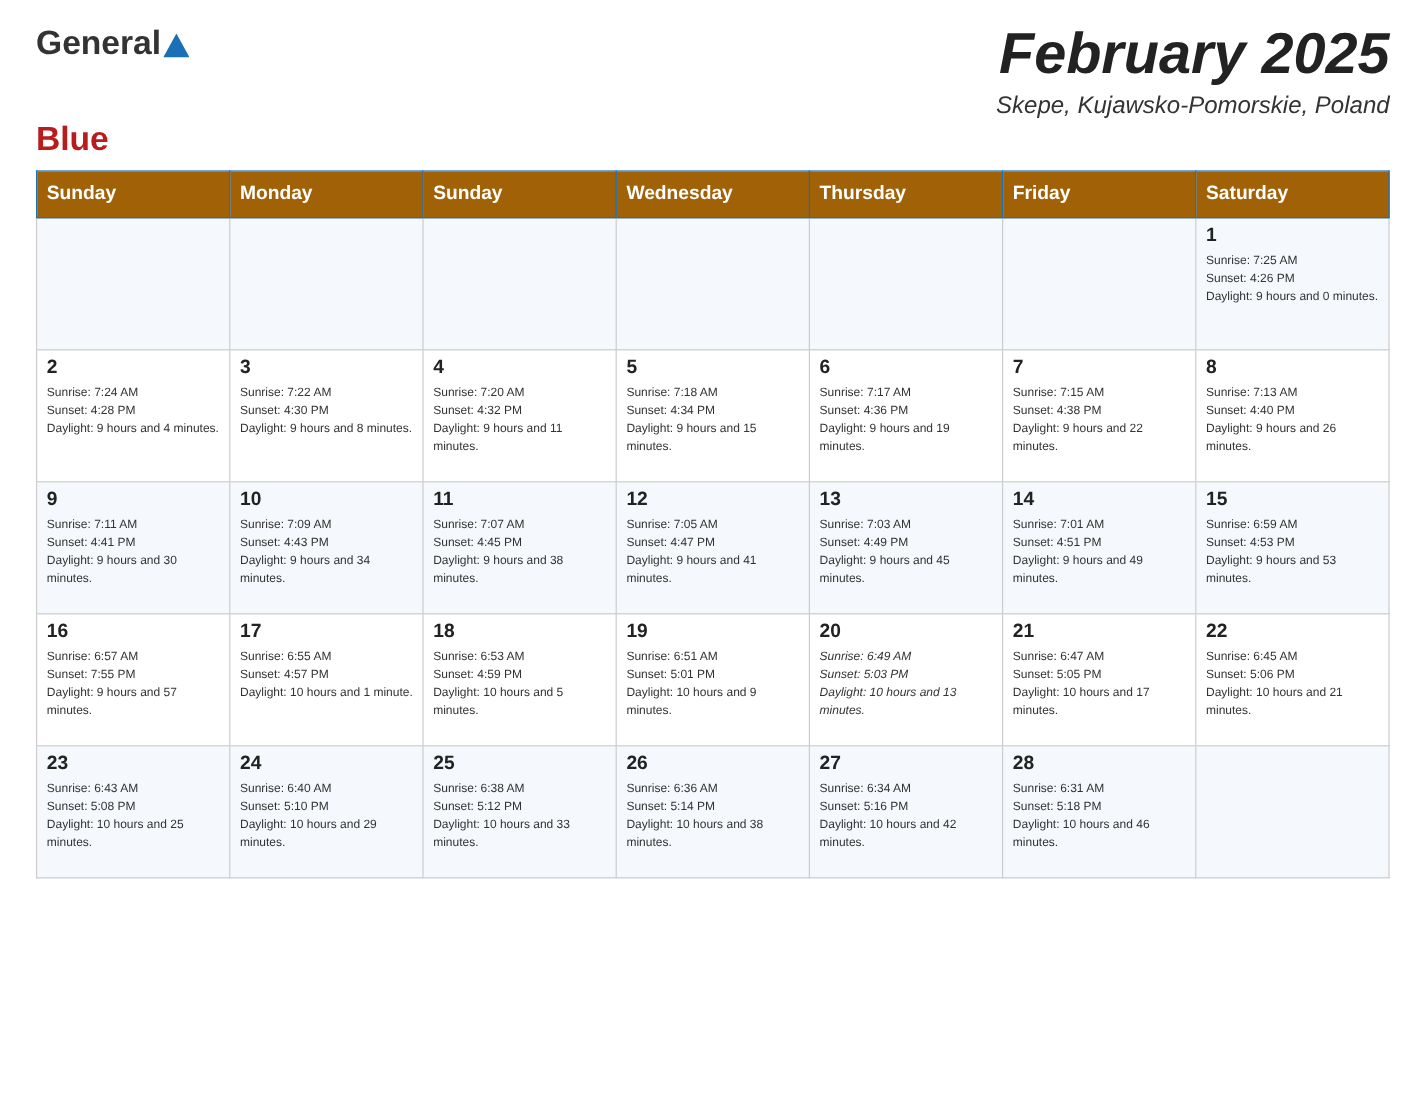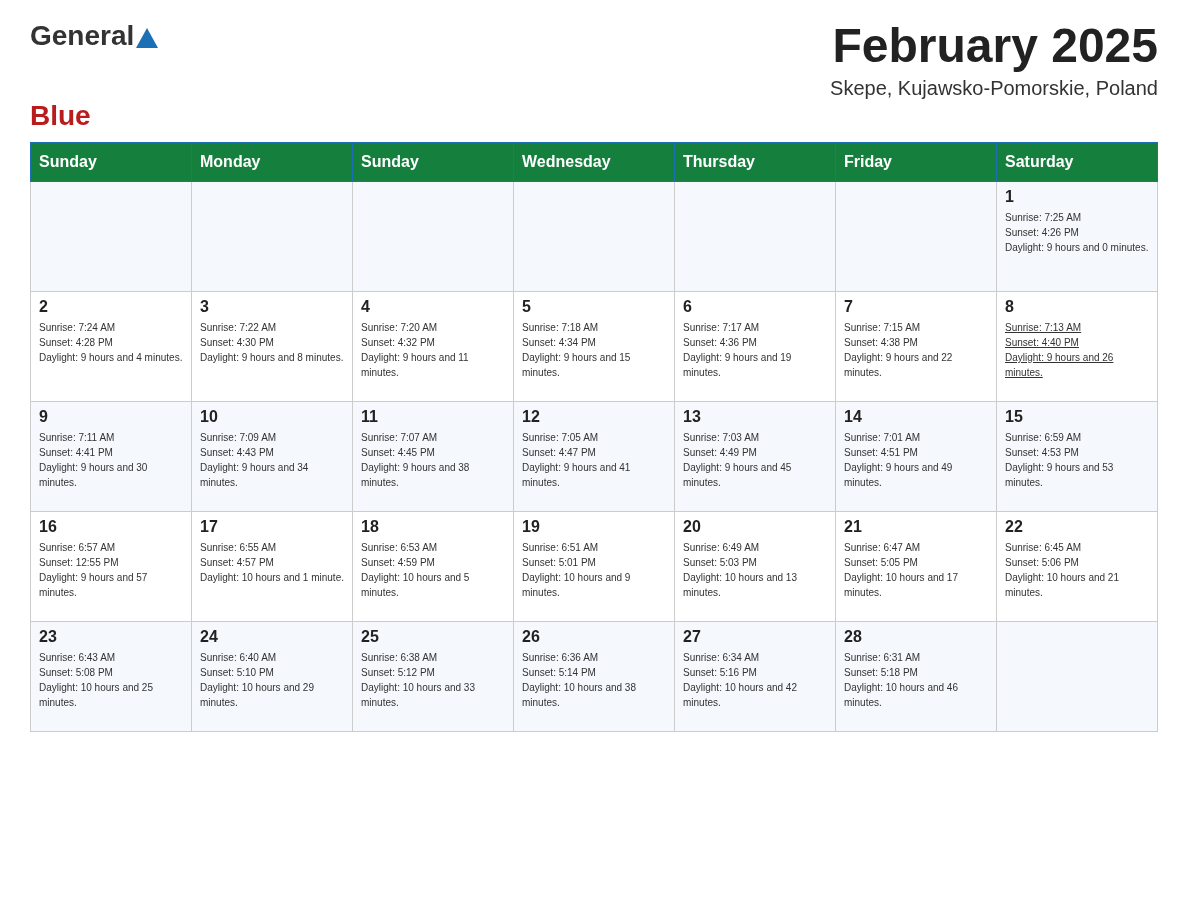--- a/index.html
+++ b/index.html
@@ -34,39 +34,40 @@
       display: flex;
       flex-direction: column;
       gap: 48px;
     }
     .logo-row1 {
       display: flex;
       align-items: flex-end;
     }
     .title-area {
       text-align: right;
+      font-style: italic;
     }
     .month-title {
       font-size: 48px;
       font-weight: bold;
       color: #222;
       line-height: 1.1;
     }
     .location {
       font-size: 20px;
       color: #333;
       margin-top: 4px;
     }
     table {
       width: 100%;
       border-collapse: collapse;
       margin-top: 10px;
     }
     thead tr th {
-      background-color: #15803d;
+      background-color: #a16207;
       color: #fff;
       font-size: 16px;
       font-weight: bold;
       padding: 10px 8px;
       text-align: left;
       border: 1px solid #1a6fb5;
     }
     tbody tr td {
       vertical-align: top;
       padding: 6px 8px;
@@ -188,21 +189,21 @@
 Daylight: 9 hours and 19 minutes.</div>
         </td>
         <td>
           <span class="day-num">7</span>
           <div class="day-info" style="white-space: pre-line;">Sunrise: 7:15 AM
 Sunset: 4:38 PM
 Daylight: 9 hours and 22 minutes.</div>
         </td>
         <td>
           <span class="day-num">8</span>
-          <div class="day-info" style="white-space: pre-line; text-decoration: underline;">Sunrise: 7:13 AM
+          <div class="day-info" style="white-space: pre-line;">Sunrise: 7:13 AM
 Sunset: 4:40 PM
 Daylight: 9 hours and 26 minutes.</div>
         </td>
       </tr>
       <tr>
         <td>
           <span class="day-num">9</span>
           <div class="day-info" style="white-space: pre-line;">Sunrise: 7:11 AM
 Sunset: 4:41 PM
 Daylight: 9 hours and 30 minutes.</div>
@@ -241,21 +242,21 @@
           <span class="day-num">15</span>
           <div class="day-info" style="white-space: pre-line;">Sunrise: 6:59 AM
 Sunset: 4:53 PM
 Daylight: 9 hours and 53 minutes.</div>
         </td>
       </tr>
       <tr>
         <td>
           <span class="day-num">16</span>
           <div class="day-info" style="white-space: pre-line;">Sunrise: 6:57 AM
-Sunset: 12:55 PM
+Sunset: 7:55 PM
 Daylight: 9 hours and 57 minutes.</div>
         </td>
         <td>
           <span class="day-num">17</span>
           <div class="day-info" style="white-space: pre-line;">Sunrise: 6:55 AM
 Sunset: 4:57 PM
 Daylight: 10 hours and 1 minute.</div>
         </td>
         <td>
           <span class="day-num">18</span>
@@ -264,21 +265,21 @@
 Daylight: 10 hours and 5 minutes.</div>
         </td>
         <td>
           <span class="day-num">19</span>
           <div class="day-info" style="white-space: pre-line;">Sunrise: 6:51 AM
 Sunset: 5:01 PM
 Daylight: 10 hours and 9 minutes.</div>
         </td>
         <td>
           <span class="day-num">20</span>
-          <div class="day-info" style="white-space: pre-line;">Sunrise: 6:49 AM
+          <div class="day-info" style="white-space: pre-line; font-style: italic;">Sunrise: 6:49 AM
 Sunset: 5:03 PM
 Daylight: 10 hours and 13 minutes.</div>
         </td>
         <td>
           <span class="day-num">21</span>
           <div class="day-info" style="white-space: pre-line;">Sunrise: 6:47 AM
 Sunset: 5:05 PM
 Daylight: 10 hours and 17 minutes.</div>
         </td>
         <td>

